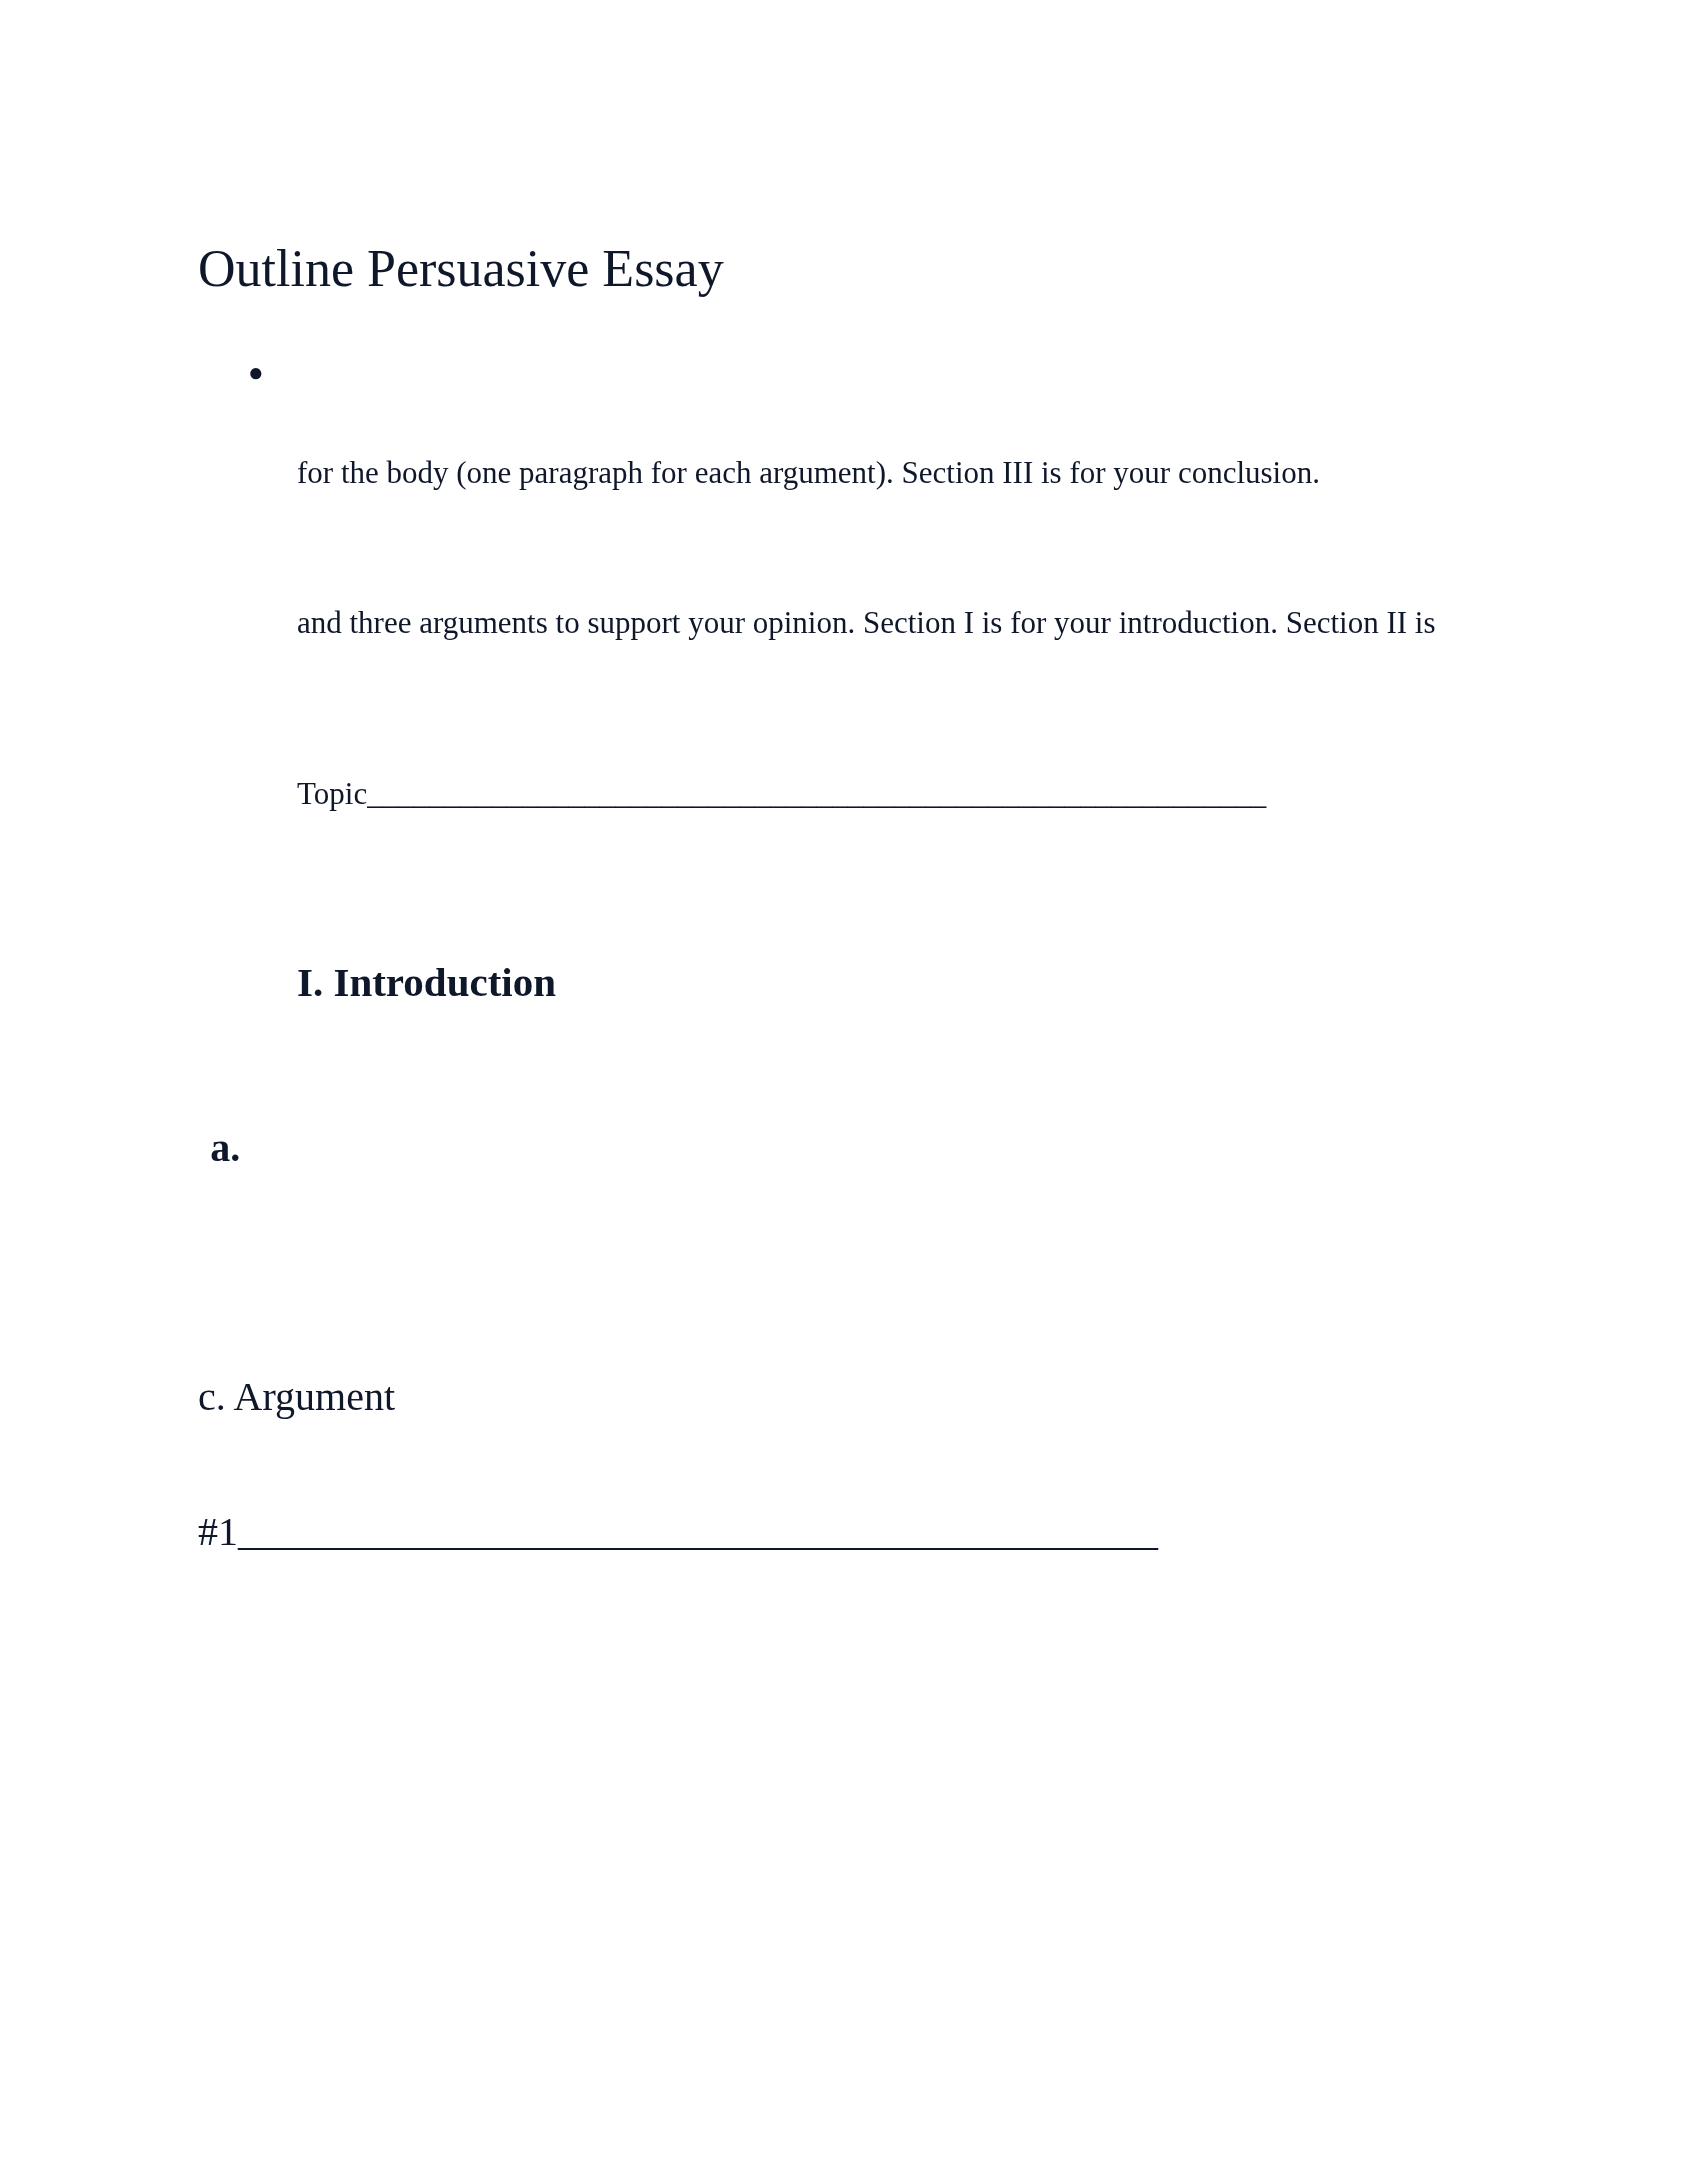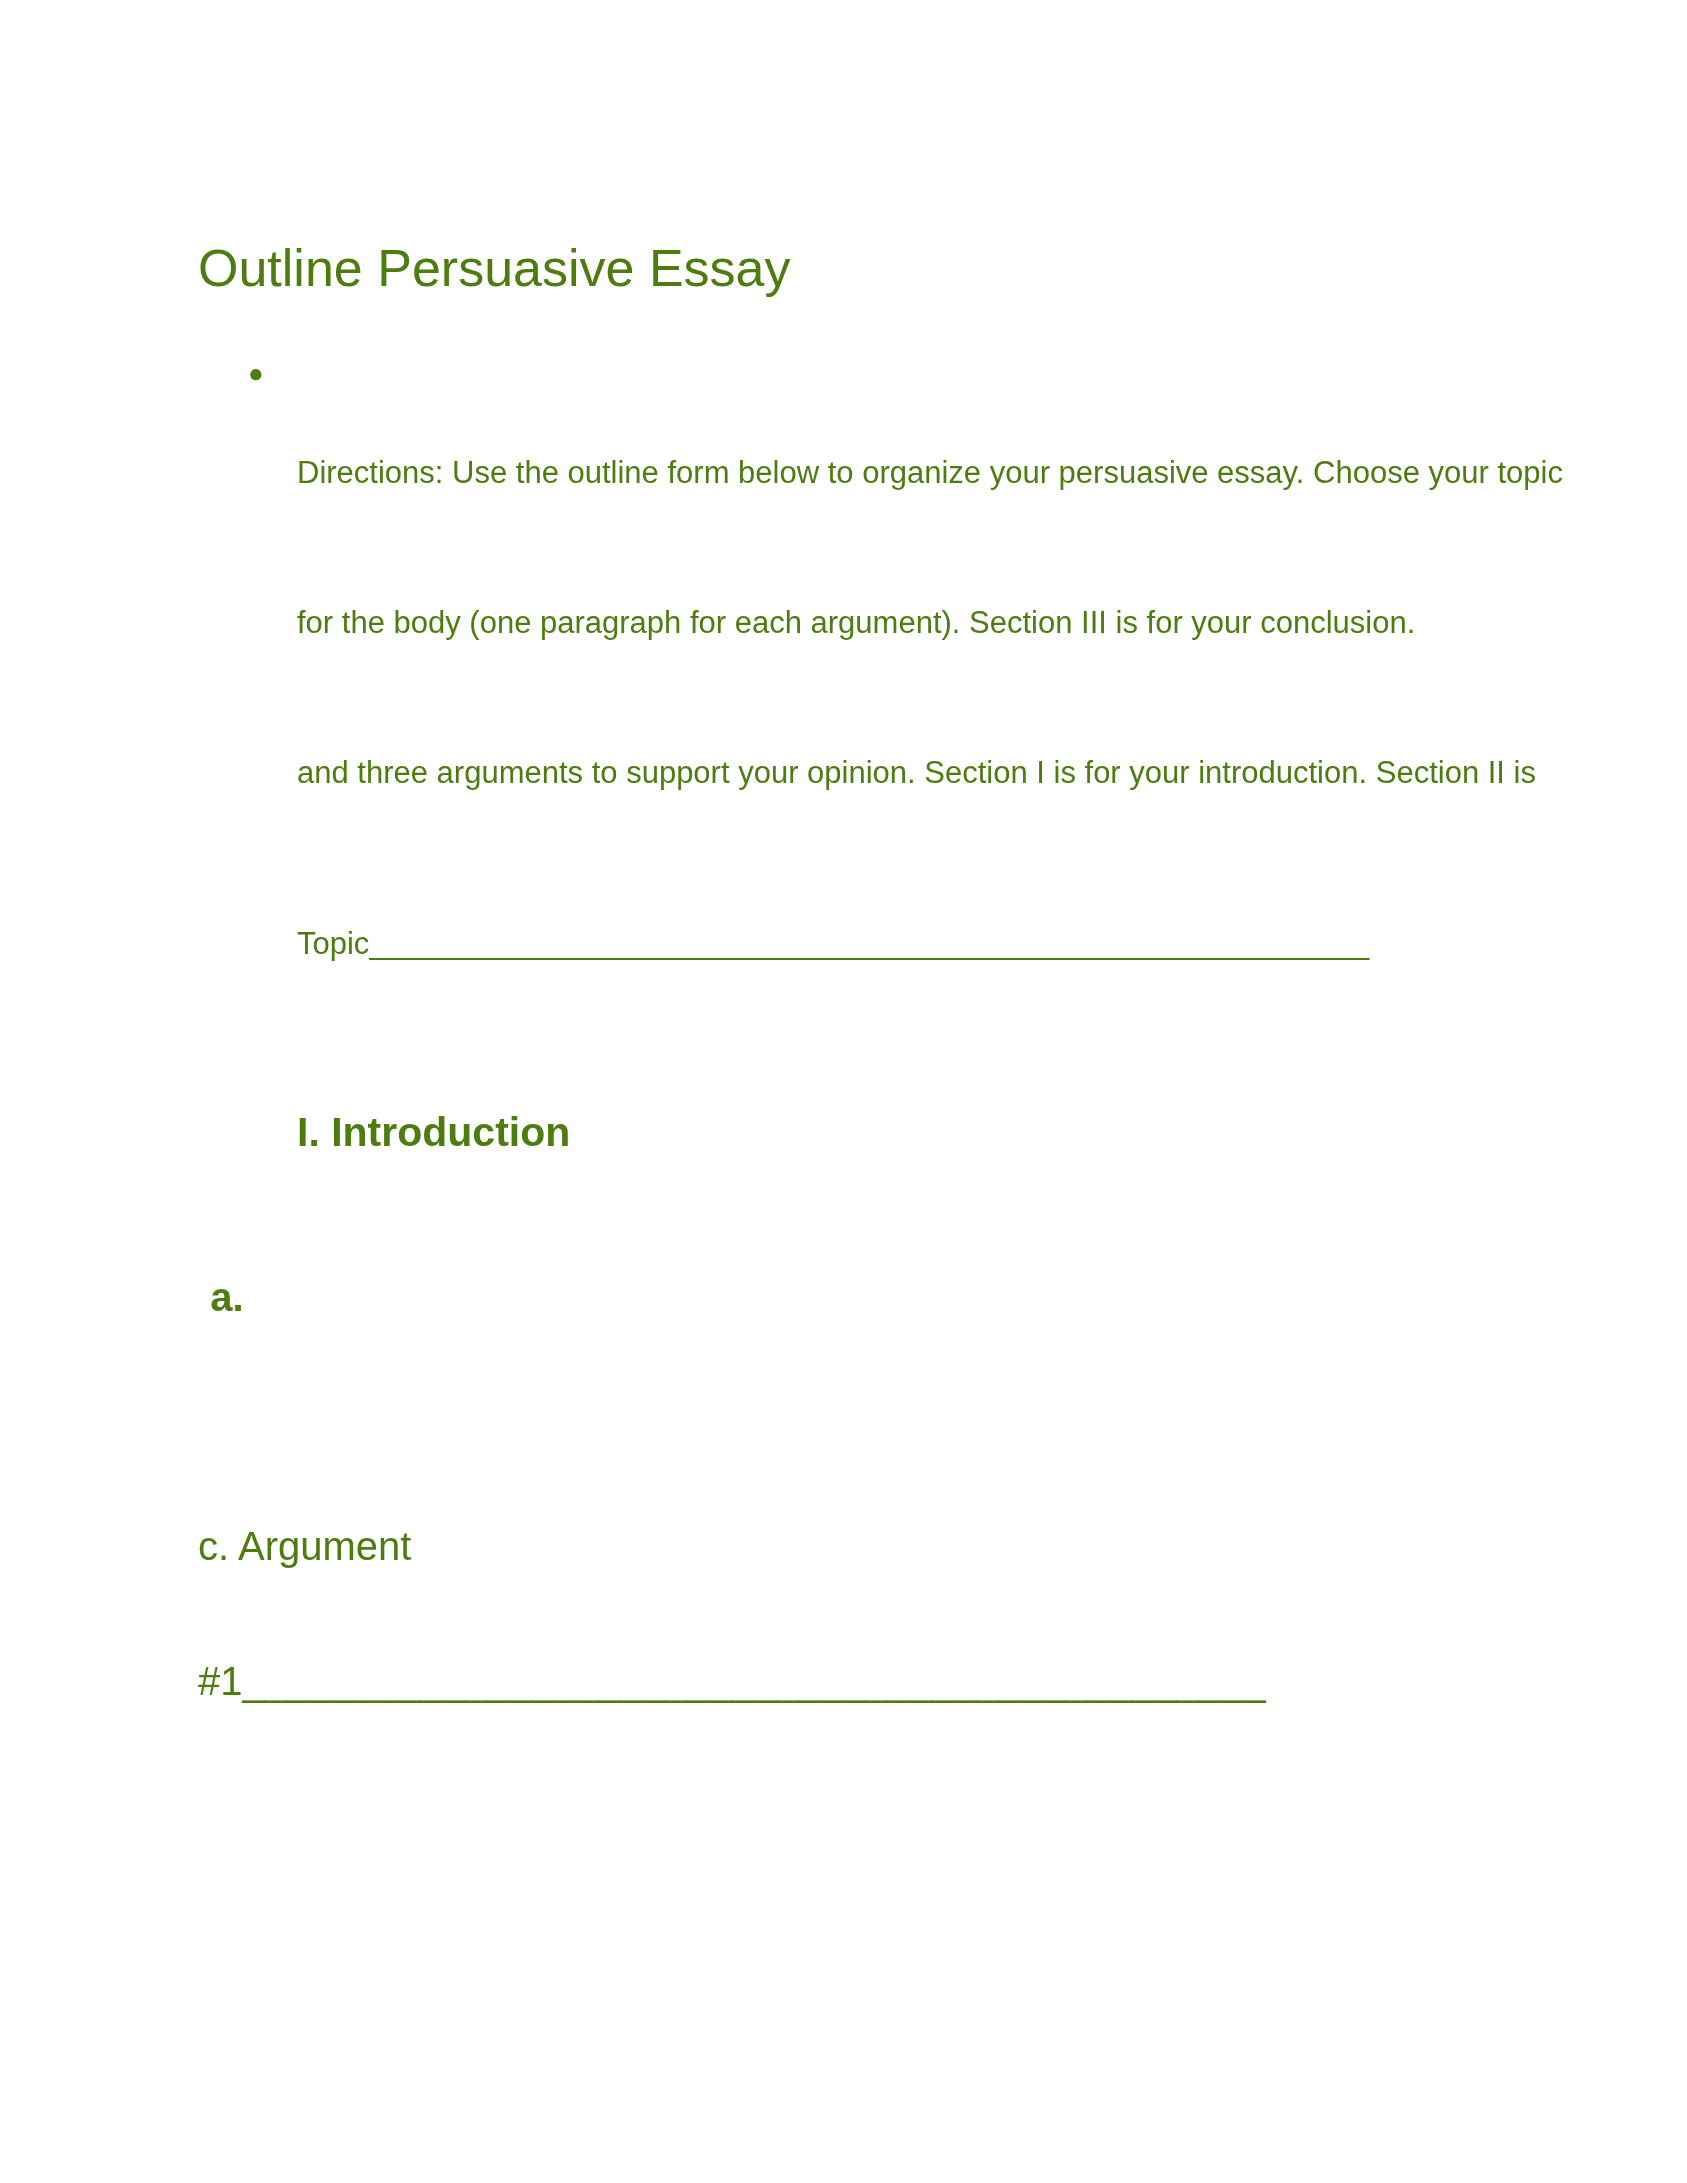--- a/index.html
+++ b/index.html
@@ -2,22 +2,22 @@
 <html style="font-size:14px"><head>
 <meta charset="utf-8">
 <style>
   html, body { margin: 0; padding: 0; background: #ffffff; }
   .page {
     position: relative;
     width: 1687px;
     height: 2184px;
     background: #ffffff;
     overflow: hidden;
-    font-family: Liberation Sans, sans-serif;
-    color: #4d7c0f;
+    font-family: Liberation Serif, serif;
+    color: #0f172a;
   }
   .content {
     position: absolute;
     left: 198px;
     top: 0;
     width: 1363px;
   }
   .doc-title {
     margin: 238px 0 0 0;
     font-size: 52px;
@@ -63,21 +63,20 @@
 <body>
 
 <div class="page">
   <div class="content">
 
     <h1 class="doc-title">Outline Persuasive Essay</h1>
 
     <div class="directions-row">
       <span class="bullet-marker">●</span>
       <div class="directions-lines">
-        <div class="line">Directions: Use the outline form below to organize your persuasive essay. Choose your topic</div>
         <div class="line">for the body (one paragraph for each argument). Section III is for your conclusion.</div>
         <div class="line">and three arguments to support your opinion. Section I is for your introduction. Section II is</div>
         <div class="topic-line"><span>Topic</span><span>__________________________________________________________</span></div>
       </div>
     </div>
 
     <div class="section-header">I. Introduction</div>
 
     <div class="outline">
 

